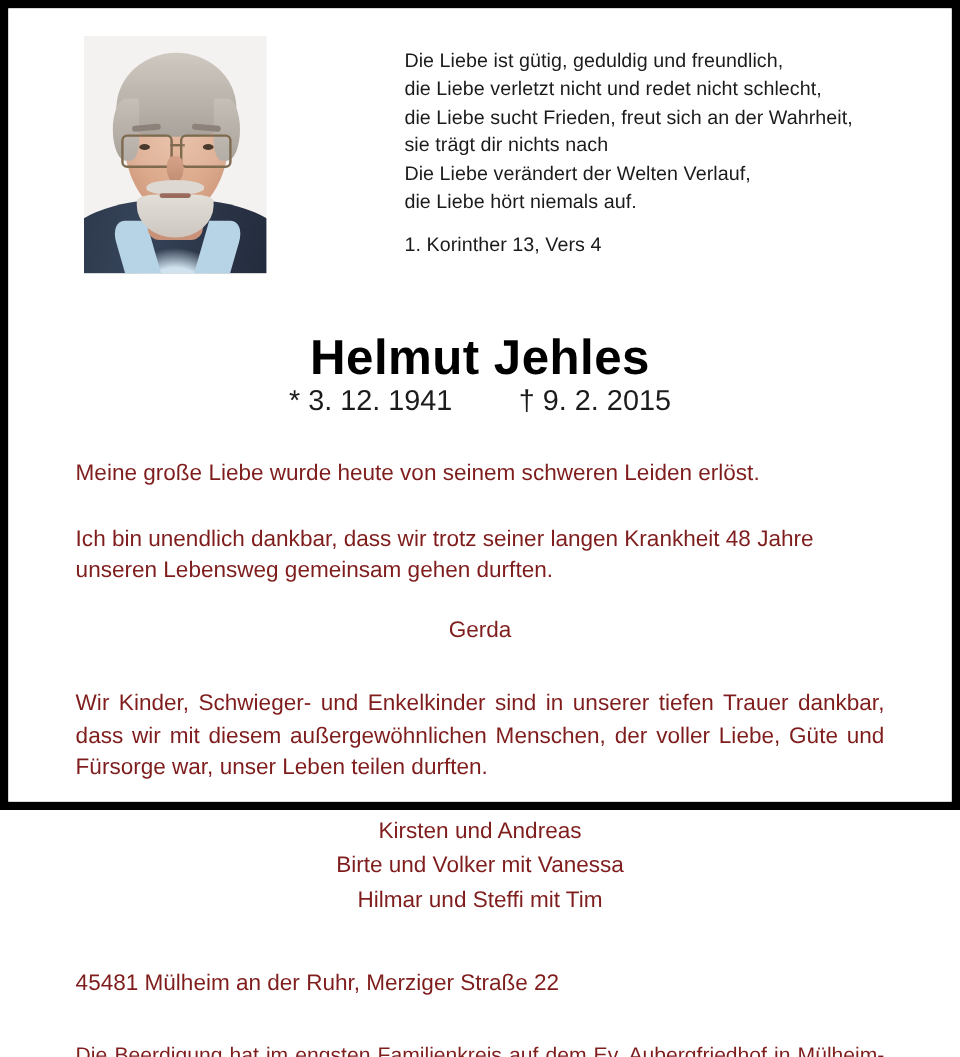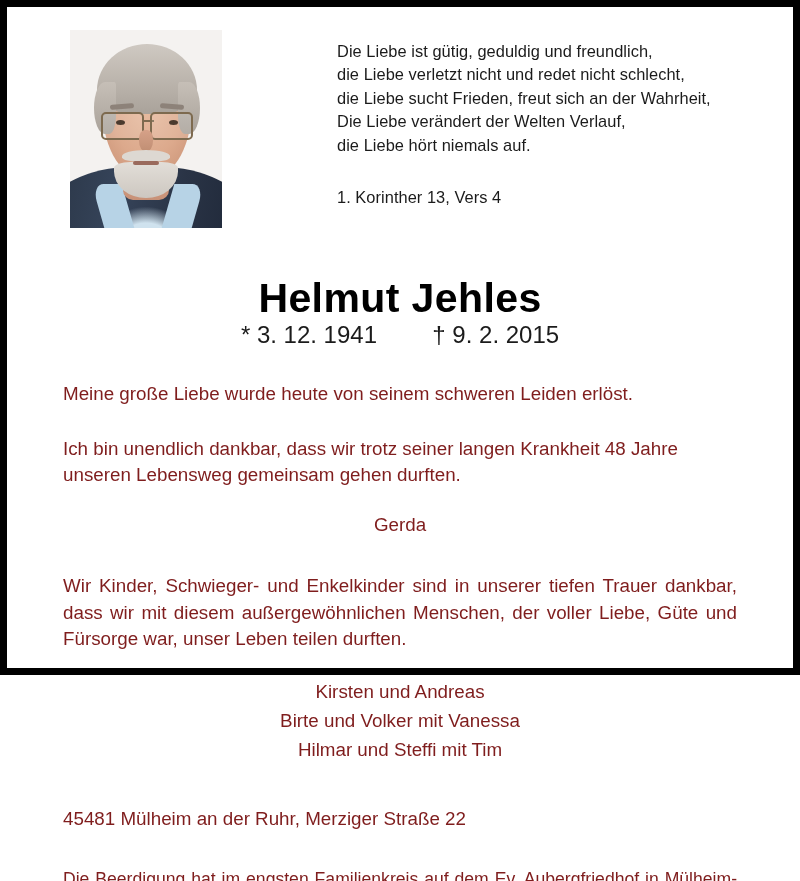--- a/index.html
+++ b/index.html
@@ -224,21 +224,21 @@
     left: 330px;
     top: 33px;
     width: 430px;
     font-size: 16.4px;
     line-height: 23.4px;
     color: #1b1b1b;
     letter-spacing: 0.05px;
   }
   .verse .vline { white-space: nowrap; }
   .verse-ref {
-    margin-top: 29px;
+    margin-top: 13px;
     font-size: 16.4px;
     white-space: nowrap;
   }
 
   
   .name-block {
     text-align: center;
     margin-top: 38px;
   }
   .deceased-name {
@@ -310,20 +310,21 @@
           <div class="beard"></div>
           <div class="moustache"></div>
           <div class="mouth"></div>
         </div>
       </div>
 
       <div class="verse">
         <div class="vline">Die Liebe ist gütig, geduldig und freundlich,</div>
         <div class="vline">die Liebe verletzt nicht und redet nicht schlecht,</div>
         <div class="vline">die Liebe sucht Frieden, freut sich an der Wahrheit,</div>
+        <div class="vline">sie trägt dir nichts nach</div>
         <div class="vline">Die Liebe verändert der Welten Verlauf,</div>
         <div class="vline">die Liebe hört niemals auf.</div>
         <div class="verse-ref">1. Korinther 13, Vers 4</div>
       </div>
     </div>
 
     <div class="name-block">
       <div class="deceased-name">Helmut Jehles</div>
       <div class="dates">
         <span>* 3. 12. 1941</span>

